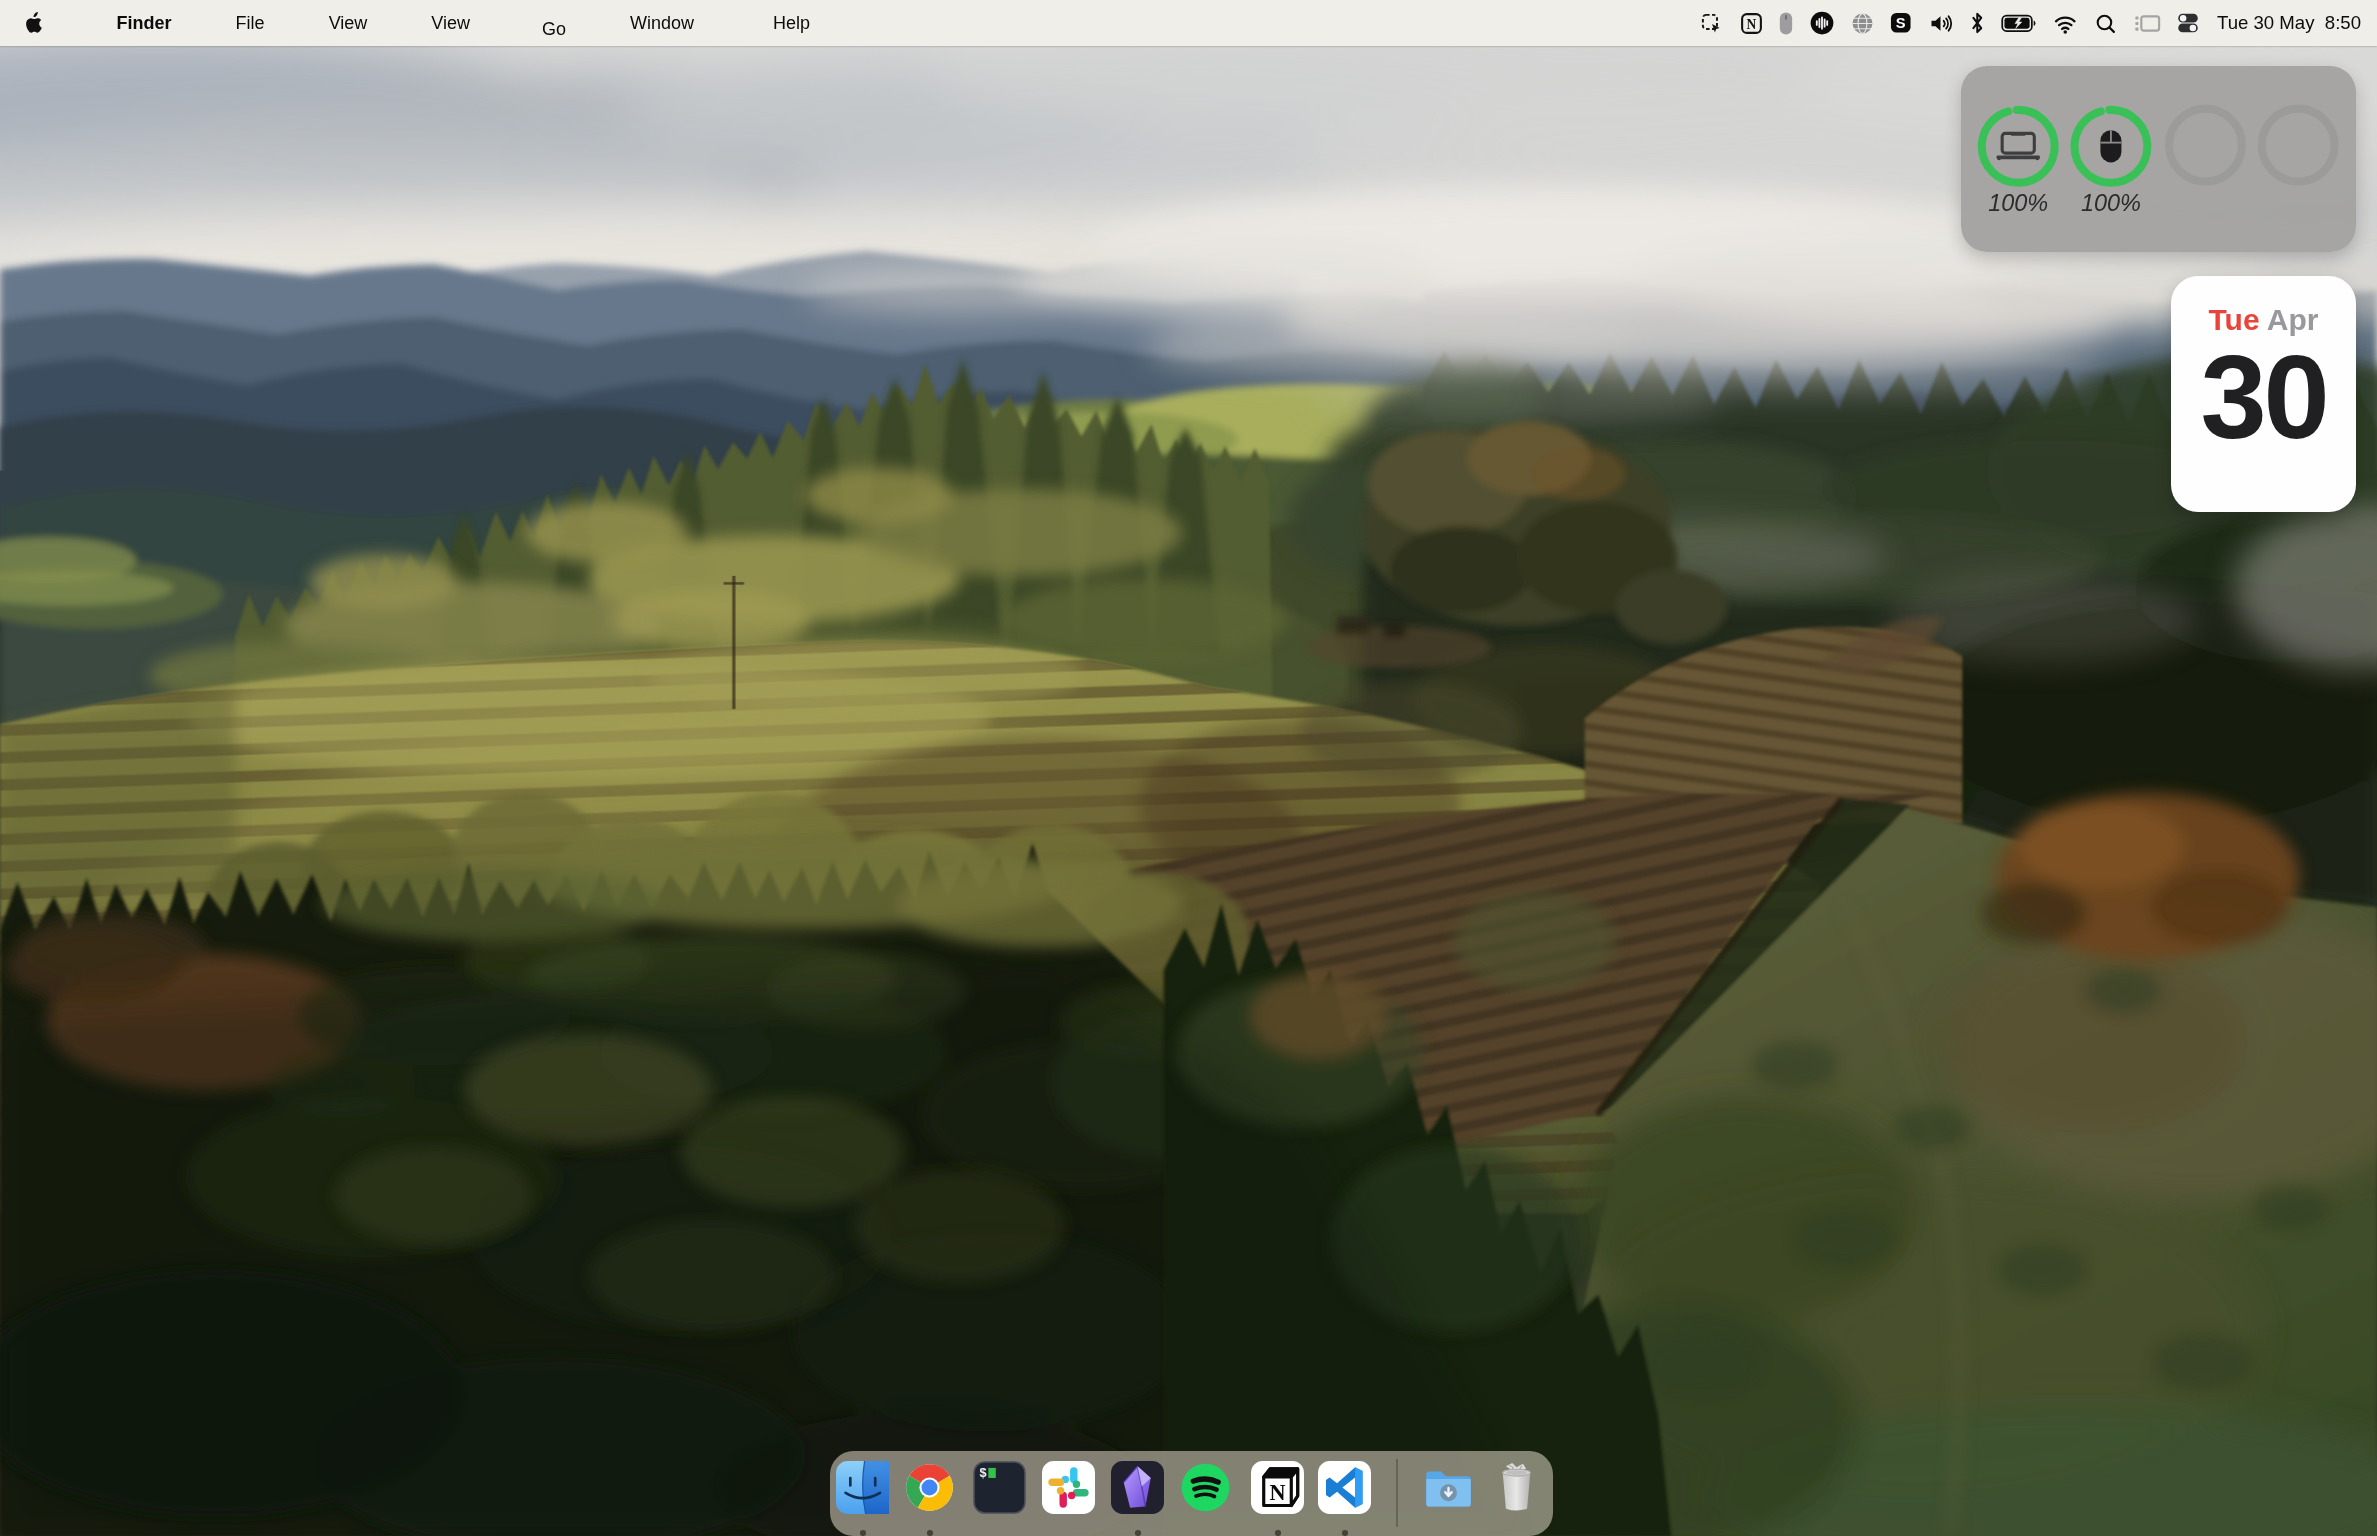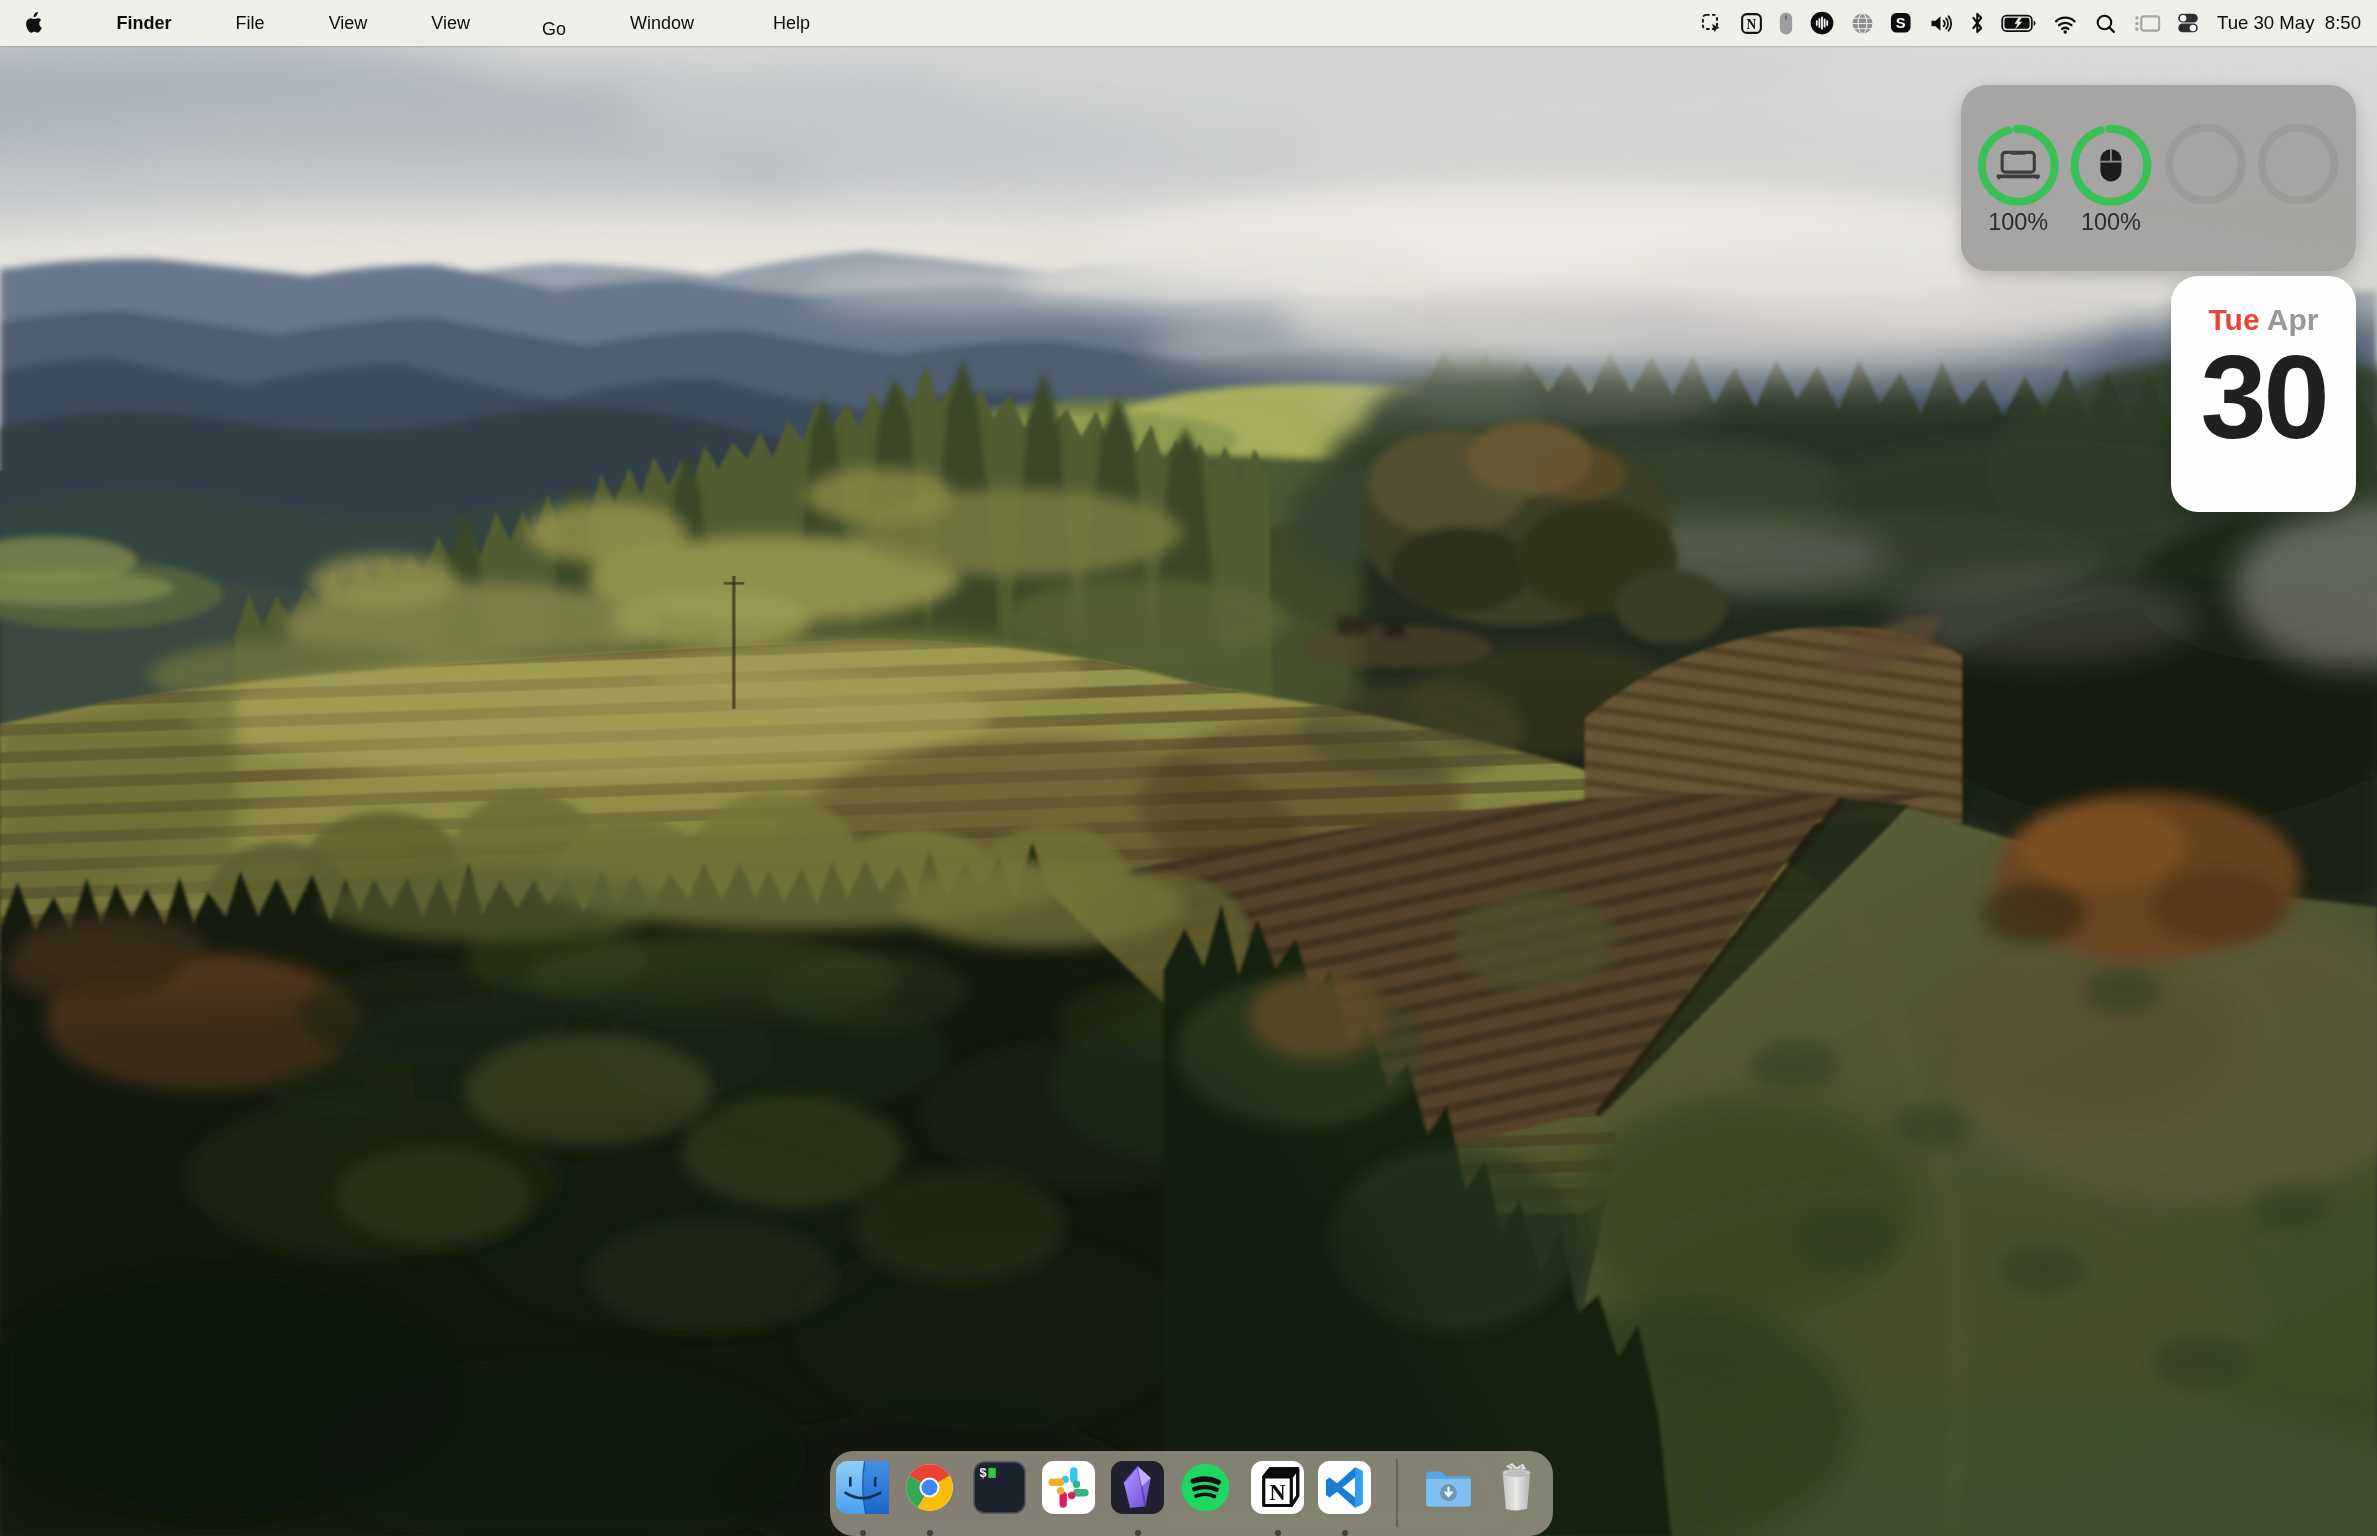--- a/index.html
+++ b/index.html
@@ -375,21 +375,21 @@
           <rect x="3" y="3.5" width="18" height="8" rx="4" fill="#2e2e30"></rect>
           <circle cx="7.5" cy="7.5" r="3" fill="#f5f5f5"></circle>
           <rect x="3" y="12.5" width="18" height="8" rx="4" fill="#2e2e30"></rect>
           <circle cx="16.5" cy="16.5" r="3" fill="#f5f5f5"></circle>
         </g>
       </svg>
     <span class="mitem" style="font-size:18.6px;white-space:pre;">Tue 30 May  8:50</span>
   </div>
 </div>
 
-<div id="batwidget" style="position:absolute;left:1961px;top:85px;width:395px;height:186px;background:rgba(163,162,160,0.96);border-radius:26px;box-shadow:0 6.2px 18.6px rgba(0,0,0,0.2);">
+<div id="batwidget" style="position:absolute;left:1961px;top:66px;width:395px;height:186px;background:rgba(163,162,160,0.96);border-radius:26px;box-shadow:0 6.2px 18.6px rgba(0,0,0,0.2);font-style:italic;">
   <svg width="395" height="186" viewBox="0 0 638 301">
     <g fill="none" stroke-width="13">
       <circle cx="92" cy="130" r="59" stroke="#39c158" stroke-dasharray="357 14" stroke-dashoffset="96" stroke-linecap="round"></circle>
       <circle cx="242" cy="130" r="59" stroke="#39c158" stroke-dasharray="357 14" stroke-dashoffset="96" stroke-linecap="round"></circle>
       <circle cx="395" cy="128" r="59" stroke="#9b9b99"></circle>
       <circle cx="545" cy="128" r="59" stroke="#9b9b99"></circle>
     </g>
 
     <g transform="translate(92,130)">
       <rect x="-26" y="-21" width="52" height="32" rx="5" fill="none" stroke="#3e3e40" stroke-width="5"></rect>

